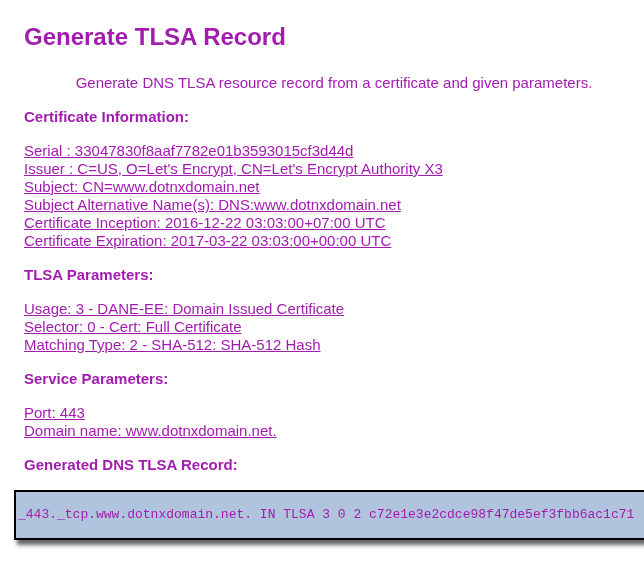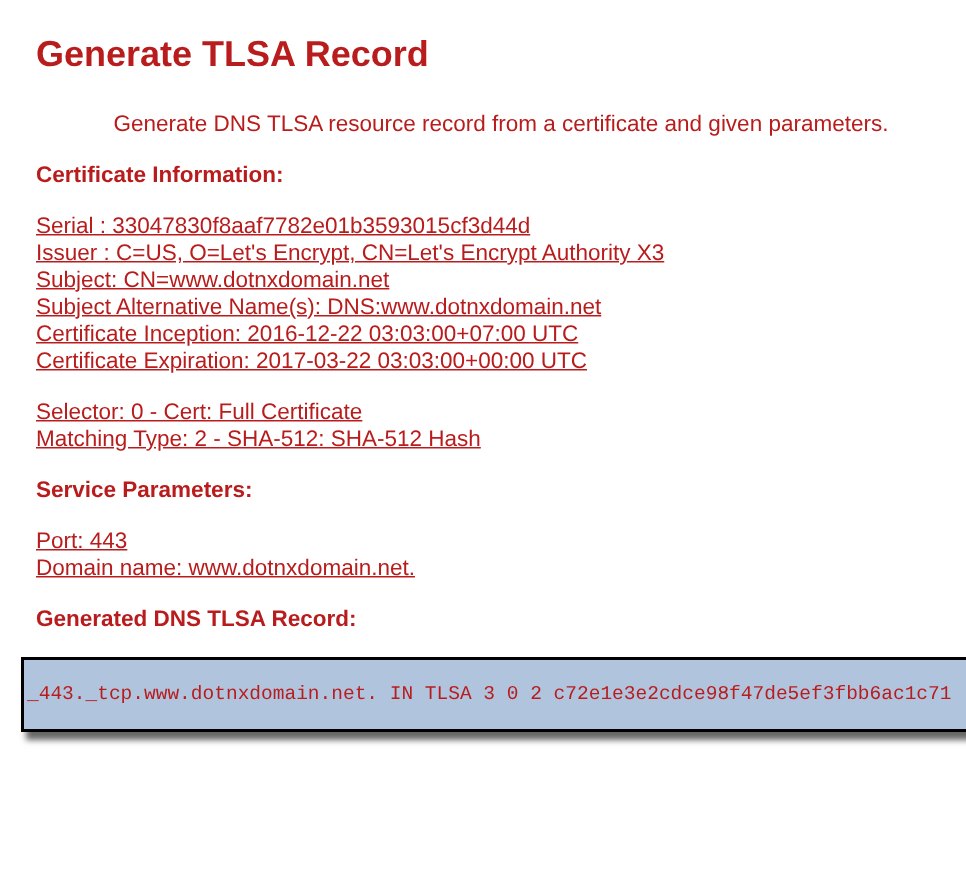--- a/index.html
+++ b/index.html
@@ -6,21 +6,21 @@
     margin: 0;
     padding: 0;
     background: #ffffff;
   }
   .page {
     position: relative;
     width: 644px;
     height: 585px;
     overflow: hidden;
     background: #ffffff;
-    color: #b91c1c;
+    color: #a21caf;
     font-family: "Liberation Sans", sans-serif;
     font-size: 15px;
     line-height: 18px;
     box-sizing: border-box;
     padding: 24px 0 0 24px;
   }
   h1.page-title {
     font-size: 24px;
     line-height: 26px;
     font-weight: bold;
@@ -70,22 +70,24 @@
 
   <div class="info-block">
     <div class="info-line">Serial : 33047830f8aaf7782e01b3593015cf3d44d</div>
     <div class="info-line">Issuer : C=US, O=Let's Encrypt, CN=Let's Encrypt Authority X3</div>
     <div class="info-line">Subject: CN=www.dotnxdomain.net</div>
     <div class="info-line">Subject Alternative Name(s): DNS:www.dotnxdomain.net</div>
     <div class="info-line">Certificate Inception: 2016-12-22 03:03:00+07:00 UTC</div>
     <div class="info-line">Certificate Expiration: 2017-03-22 03:03:00+00:00 UTC</div>
   </div>
 
+  <div class="section-heading">TLSA Parameters:</div>
 
   <div class="info-block">
+    <div class="info-line">Usage: 3 - DANE-EE: Domain Issued Certificate</div>
     <div class="info-line">Selector: 0 - Cert: Full Certificate</div>
     <div class="info-line">Matching Type: 2 - SHA-512: SHA-512 Hash</div>
   </div>
 
   <div class="section-heading">Service Parameters:</div>
 
   <div class="info-block">
     <div class="info-line">Port: 443</div>
     <div class="info-line">Domain name: www.dotnxdomain.net.</div>
   </div>

